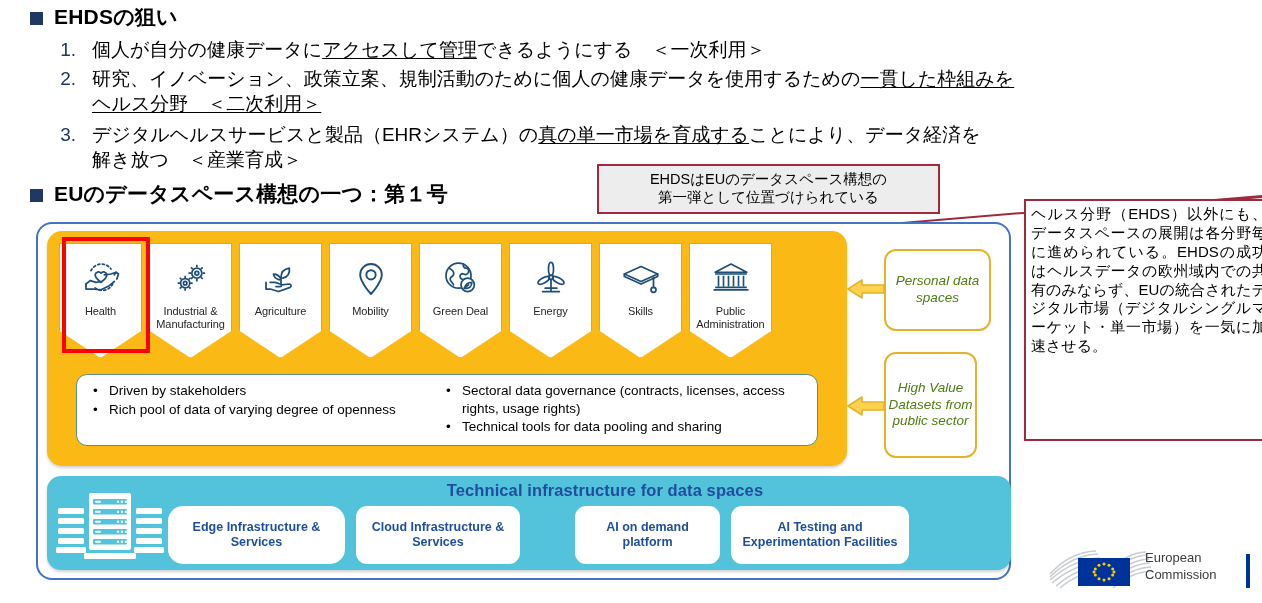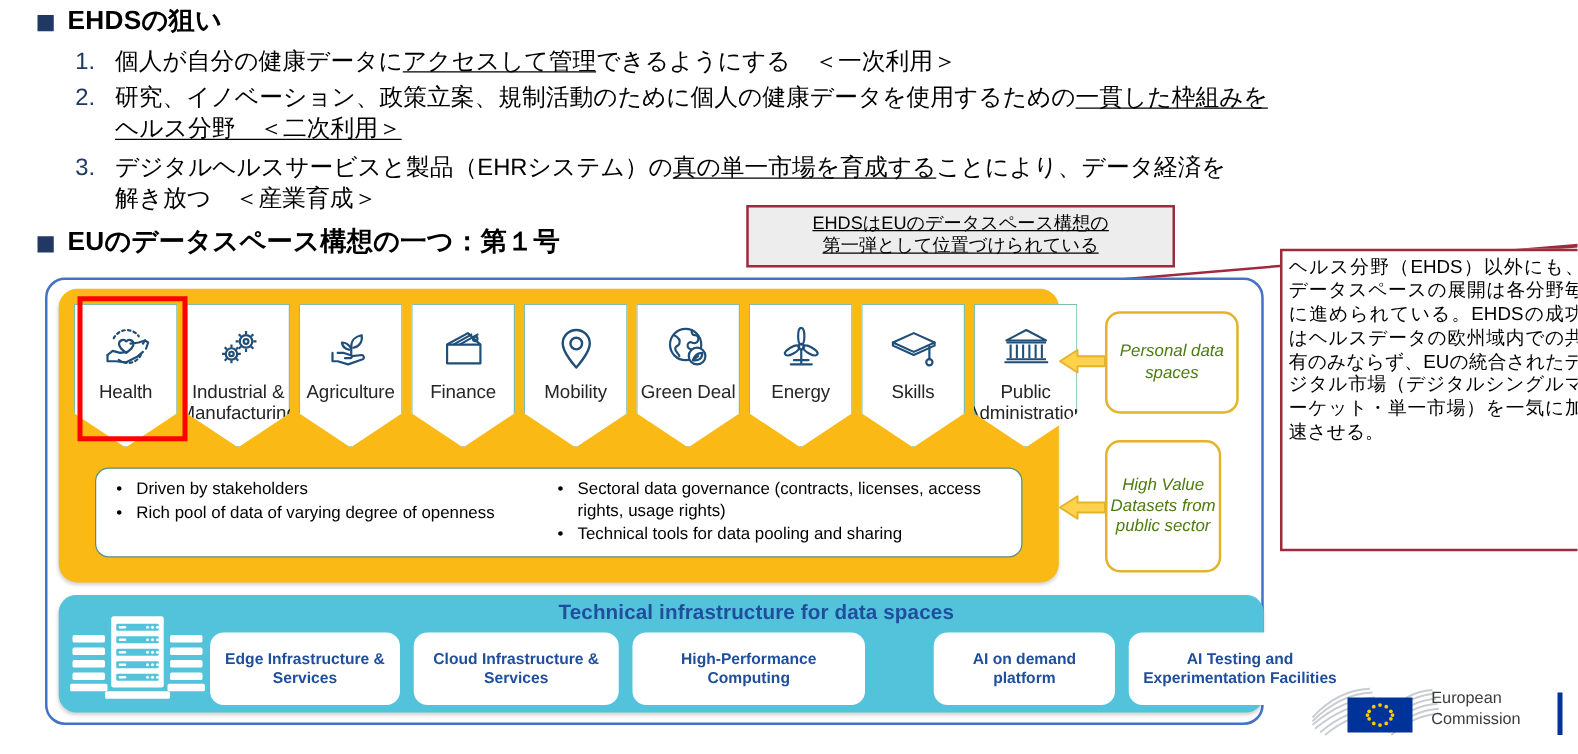--- a/index.html
+++ b/index.html
@@ -27,21 +27,21 @@
     text-align: right; padding-right: 16px; line-height: 1.32;
   }
   .num-body { font-size: 19px; color: #000; line-height: 1.32; }
   .u { text-decoration: underline; text-underline-offset: 2px; }
 
   
   #callout {
     position: absolute; left: 597px; top: 164px; width: 343px; height: 50px;
     background: #EDEDED; border: 2.5px solid #9E2B3D;
     display: flex; flex-direction: column; align-items: center;
-    justify-content: center; line-height: 1.22; text-decoration: underline;
+    justify-content: center; line-height: 1.22;
   }
   #callout span { font-size: 14.5px; color: #000; white-space: nowrap; }
 
   
   #annot {
     position: absolute; left: 1024px; top: 199px; width: 250px; height: 242px;
     background: #fff; border: 2.5px solid #9E2B3D;
     padding: 4px 5px 12px 5px;
   }
   #annot p {
@@ -73,21 +73,21 @@
     border: 1px solid #7FBFA8;
     -webkit-clip-path: polygon(0 0,100% 0,100% 76%,50% 100%,0 76%);
     clip-path: polygon(0 0,100% 0,100% 76%,50% 100%,0 76%);
     display: flex; flex-direction: column; align-items: center;
     padding-top: 14px;
     position: relative;
   }
   .sector .ic { height: 42px; display: flex; align-items: center; justify-content: center; }
   .sector .ic svg { width: 40px; height: 40px; }
   .sector .lbl {
-    margin-top: 5px; font-size: 15px; color: #262626; text-align: center;
+    margin-top: 5px; font-size: 11px; color: #262626; text-align: center;
     line-height: 1.15; padding: 0 2px; letter-spacing: -.1px;
   }
   #health-hilite {
     position: absolute; left: 62px; top: 237px; width: 88px; height: 116px;
     border: 4px solid #FF0000; z-index: 6;
   }
 
   
   #strip {
     position: absolute; left: 76px; top: 374px; width: 742px; height: 72px;
@@ -225,32 +225,20 @@
           <path d="M24 22c0-6 4-10 10-11 1 6-2 11-8 12"></path>
           <path d="M24 24c-2-4-5-6-9-6 .5 4 3 6 7 7"></path>
           <path d="M24 22v8"></path>
           <path d="M6 28v8h5l10 3 14-5c2-1 1-4-1-4l-9 1"></path>
           <path d="M11 28h6l6 2c2 .6 2 3 0 3h-5"></path>
         </svg>
       </span>
       <span class="lbl">Agriculture</span>
     </div>
 
-    <div class="sector">
-      <span class="ic">
-        <svg viewBox="0 0 48 48" fill="none" stroke="#1F4E79" stroke-width="2.1" stroke-linejoin="round">
-          <path d="M8 20h32v18H8z"></path>
-          <path d="M8 20l20-11 12 11"></path>
-          <path d="M14 20l18-10"></path>
-            <path d="M20 20l18-10"></path>
-          <circle cx="35" cy="14.5" r="2.2"></circle>
-        </svg>
-      </span>
-      <span class="lbl">Finance</span>
-    </div>
 
     <div class="sector">
       <span class="ic">
         <svg viewBox="0 0 48 48" fill="none" stroke="#1F4E79" stroke-width="2.3" stroke-linejoin="round">
           <path d="M24 6c-7.2 0-13 5.8-13 13 0 9 13 23 13 23s13-14 13-23c0-7.2-5.8-13-13-13z"></path>
           <circle cx="24" cy="19" r="5.6"></circle>
         </svg>
       </span>
       <span class="lbl">Mobility</span>
     </div>
@@ -395,23 +383,22 @@
         <rect x="39" y="10.7" width="6" height="2" rx="1"></rect>
         <rect x="39" y="20.7" width="6" height="2" rx="1"></rect>
         <rect x="39" y="30.7" width="6" height="2" rx="1"></rect>
         <rect x="39" y="40.7" width="6" height="2" rx="1"></rect>
         <rect x="39" y="50.7" width="6" height="2" rx="1"></rect>
       </g>
     </svg>
   </div>
 
   <div id="infra-cards">
-    <div class="icard" style="width:152px;">Edge Infrastructure &amp; Services</div>
+    <div class="icard" style="width:177px;border-radius:15px;">Edge Infrastructure &amp; Services</div>
     <div class="icard" style="width:164px;">Cloud Infrastructure &amp; Services</div>
-    <div class="icard" style="width:186px;">High-Performance Computing</div>
     <div class="icard" style="width:145px;margin-left:44px;">AI on demand platform</div>
     <div class="icard" style="width:178px;">AI Testing and Experimentation Facilities</div>
   </div>
 
   <div id="eulogo">
     <svg width="212" height="52" viewBox="0 0 212 52">
       <g stroke="#C8CDD2" stroke-width="1.5" fill="none">
         <path d="M2 30 Q22 8 48 7"></path>
           <path d="M2 33 Q24 11 50 10"></path>
         <path d="M2 36 Q26 15 52 14"></path>

